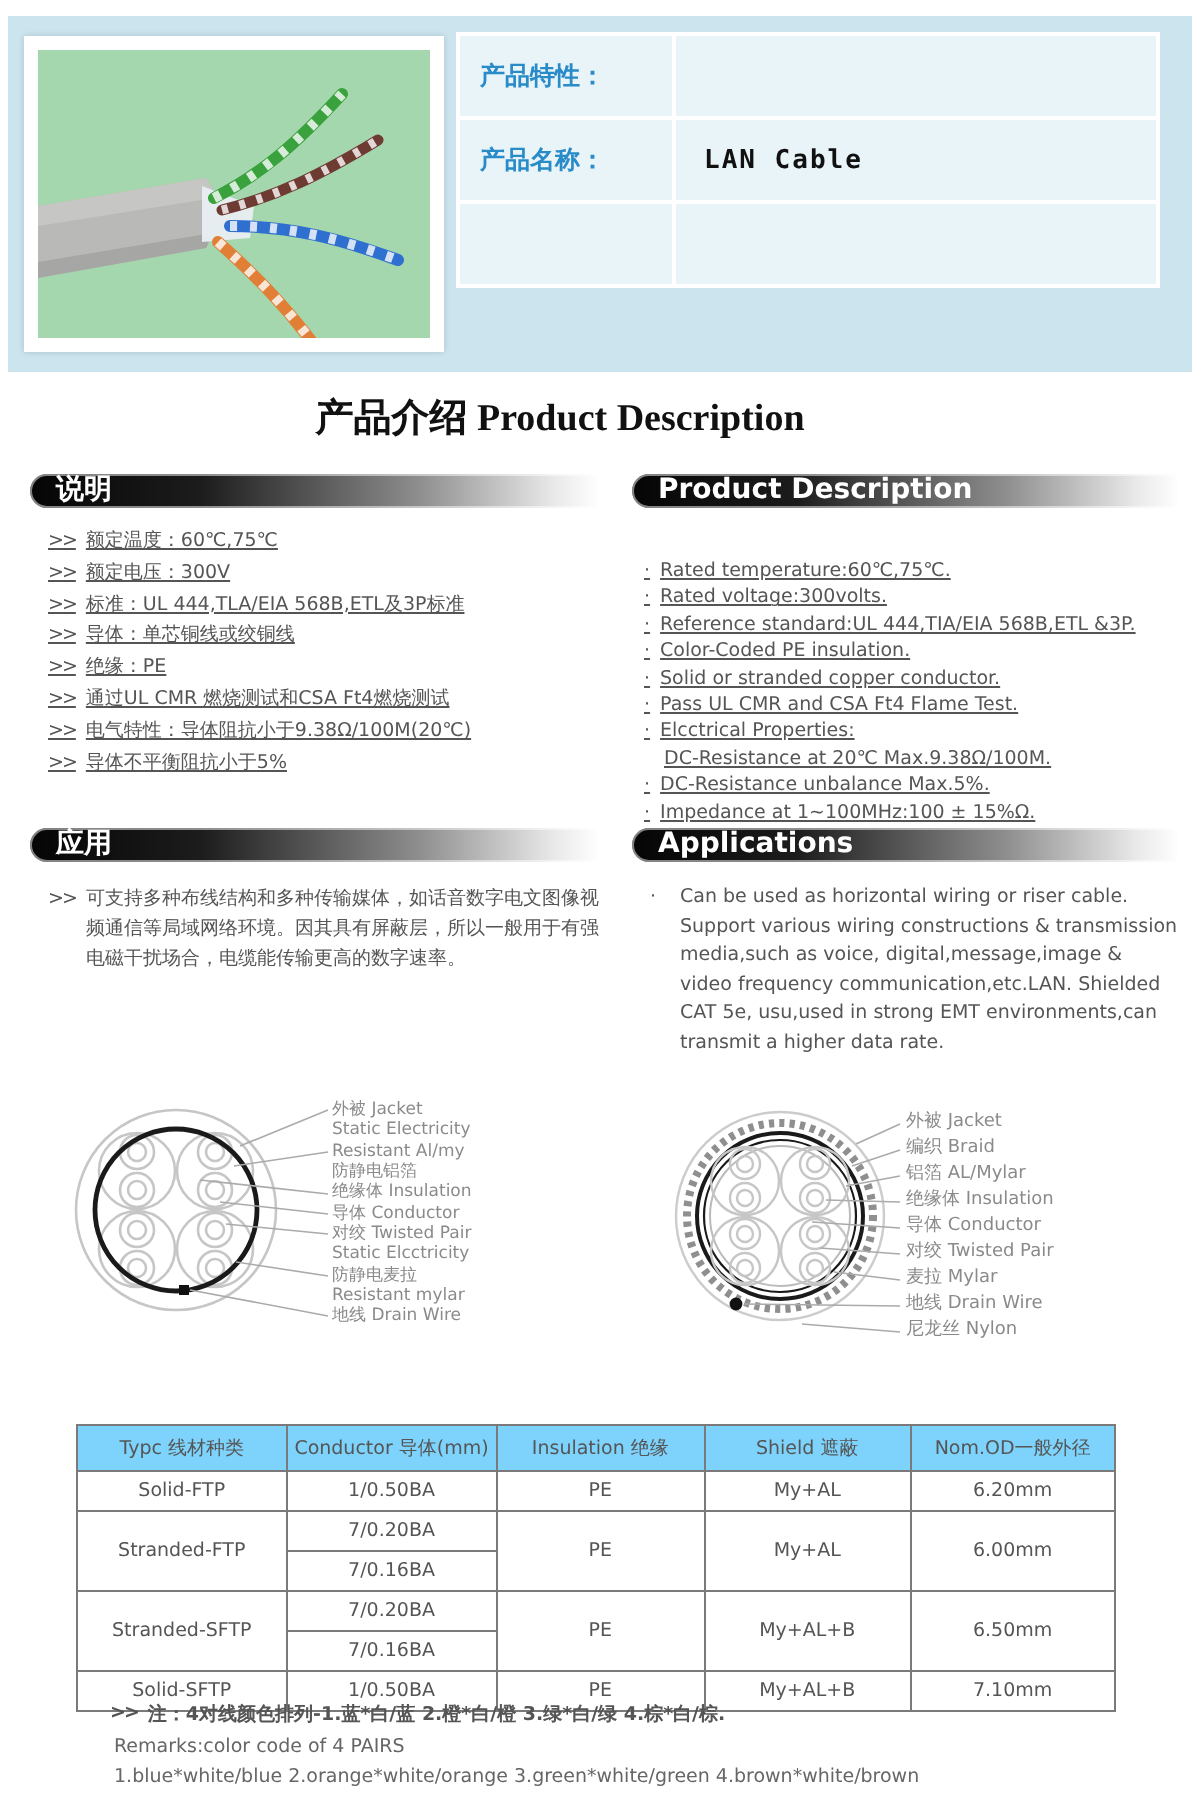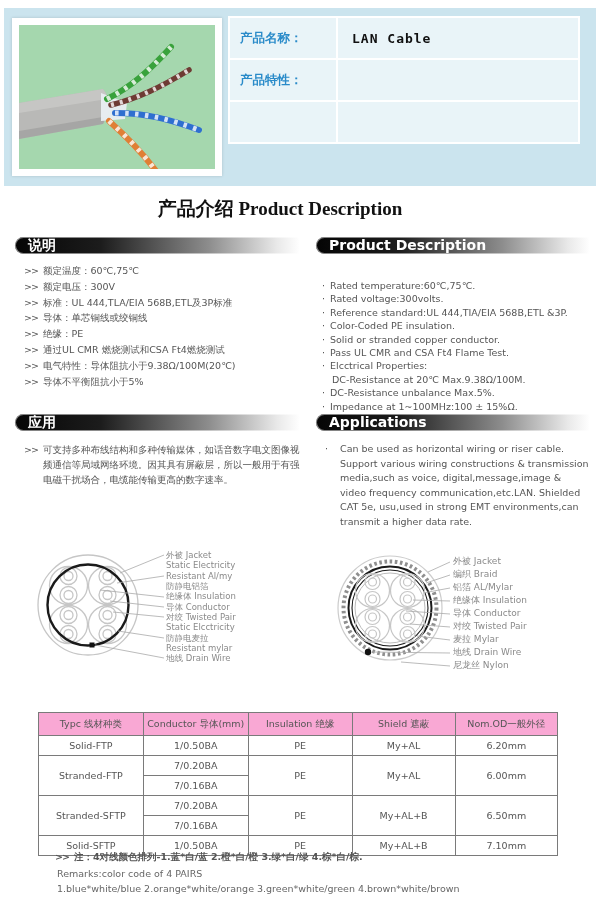--- a/index.html
+++ b/index.html
@@ -22,21 +22,21 @@
   .sec-bar{height:17px;line-height:17px;border-radius:9px 4px 4px 9px;
     background:linear-gradient(90deg,#050505 0%,#1c1c1c 30%,#8d8d8d 68%,#e9e9e9 92%,#fff 100%);
     box-shadow:inset 0 0 0 1px rgba(255,255,255,.5);
     color:#fff;font-size:14px;font-weight:bold;padding-left:13px;}
 
   .col-a{position:absolute;left:15px;top:237px;width:285px;}
   .col-b{position:absolute;left:316px;top:237px;width:274px;}
   .col-c{position:absolute;left:15px;top:414px;width:285px;}
   .col-d{position:absolute;left:316px;top:414px;width:274px;}
 
-  ul.plist{list-style:none;margin:11px 0 0;padding:0 0 0 9px;color:#555;}
+  ul.plist{list-style:none;margin:11px 0 0;padding:0 0 0 9px;color:#555;text-decoration:underline;}
   .col-a ul.plist li{font-size:9.5px;line-height:11px;margin-bottom:4.8px;white-space:nowrap;}
   .col-b ul.plist{margin-top:27px;padding-left:6px;}
   .col-b ul.plist li{font-size:9.5px;line-height:10.5px;margin-bottom:2.9px;}
   .pfx{margin-right:5px;letter-spacing:-1px;color:#555;}
   .blt{margin-right:5px;color:#555;}
   li.cont{padding-left:10px;}
 
   .para{display:flex;margin-top:11px;padding-left:9px;color:#555;font-size:9.5px;line-height:15px;}
   .para .pfx{flex:0 0 14px;letter-spacing:-1px;}
   .para .blt{flex:0 0 10px;}
@@ -49,21 +49,21 @@
   .diag-labels{position:absolute;color:#8a8a8a;}
   .ftp-labels{left:166px;top:5px;font-size:8.5px;line-height:10.35px;width:135px;}
   .sftp-labels{left:453px;top:10px;font-size:9px;line-height:13px;width:140px;}
   .diag-cap{position:absolute;font-family:Liberation Serif, serif;font-weight:bold;font-size:14.5px;color:#701a75;letter-spacing:2px;text-align:center;width:80px;margin-top:32px;}
   .cap-ftp{left:53px;top:136px;}
   .cap-sftp{left:352px;top:138px;}
 
   
   .spec{position:absolute;left:38px;top:712px;width:520px;border-collapse:collapse;font-size:9.5px;color:#555;text-align:center;}
   .spec th,.spec td{border:1px solid #7a7a7a;font-weight:normal;padding:0 2px;}
-  .spec th{background:#f9a8d4;height:22px;}
+  .spec th{background:#7dd3fc;height:22px;}
   .spec td{height:19px;}
 
   
   .remarks{position:absolute;left:55px;top:851px;font-size:9.5px;color:#555;}
   .rline1{display:flex;font-weight:bold;color:#555;}
   .rline1 .pfx{margin-right:5px;}
   .rline2,.rline3{margin-left:2px;margin-top:4px;font-weight:normal;color:#666;}
 </style>
 </head>
 <body>
@@ -88,26 +88,26 @@
       <path d="M96,88 C126,88 150,94 180,105" fill="none" stroke="#2f6fd0" stroke-width="6" stroke-linecap="round"></path>
       <path d="M96,88 C126,88 150,94 180,105" fill="none" stroke="#ffffff" stroke-width="5" stroke-dasharray="3.5 6.5" opacity="0.8"></path>
 
       <path d="M90,96 C108,112 124,128 140,150" fill="none" stroke="#e07f35" stroke-width="6" stroke-linecap="round"></path>
       <path d="M90,96 C108,112 124,128 140,150" fill="none" stroke="#ffffff" stroke-width="5" stroke-dasharray="3.5 6.5" opacity="0.8"></path>
     </svg>
   </div>
   <table class="info-table">
     <tbody>
         <tr>
+      <td class="lbl">产品特性：</td>
+      <td class="val"></td>
+    </tr>
+    <tr>
       <td class="lbl">产品名称：</td>
       <td class="val">LAN Cable</td>
-    </tr>
-    <tr>
-      <td class="lbl">产品特性：</td>
-      <td class="val"></td>
     </tr>
     <tr>
       <td class="lbl"></td>
       <td class="val"></td>
     </tr>
   </tbody>
     </table>
 </div>
 
 <h1 class="page-title">产品介绍 Product Description</h1>

